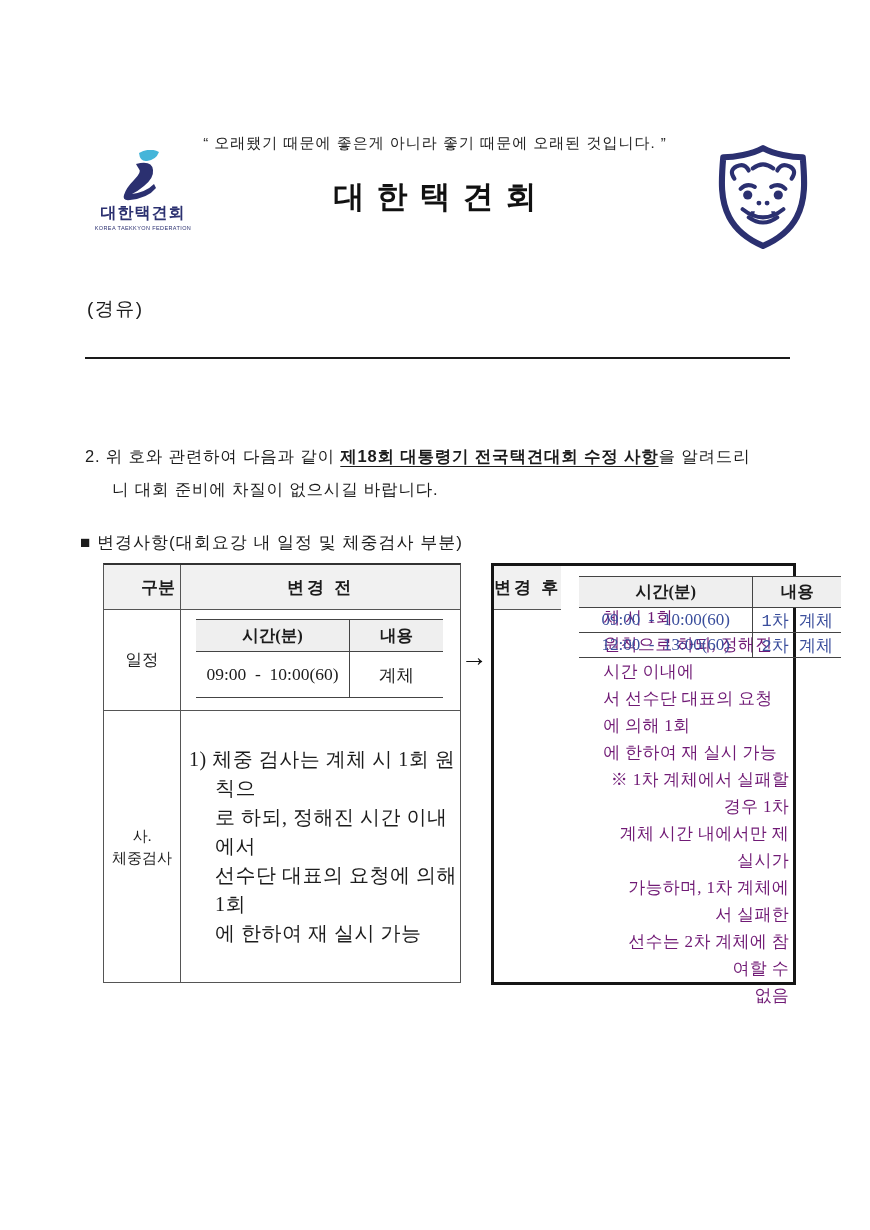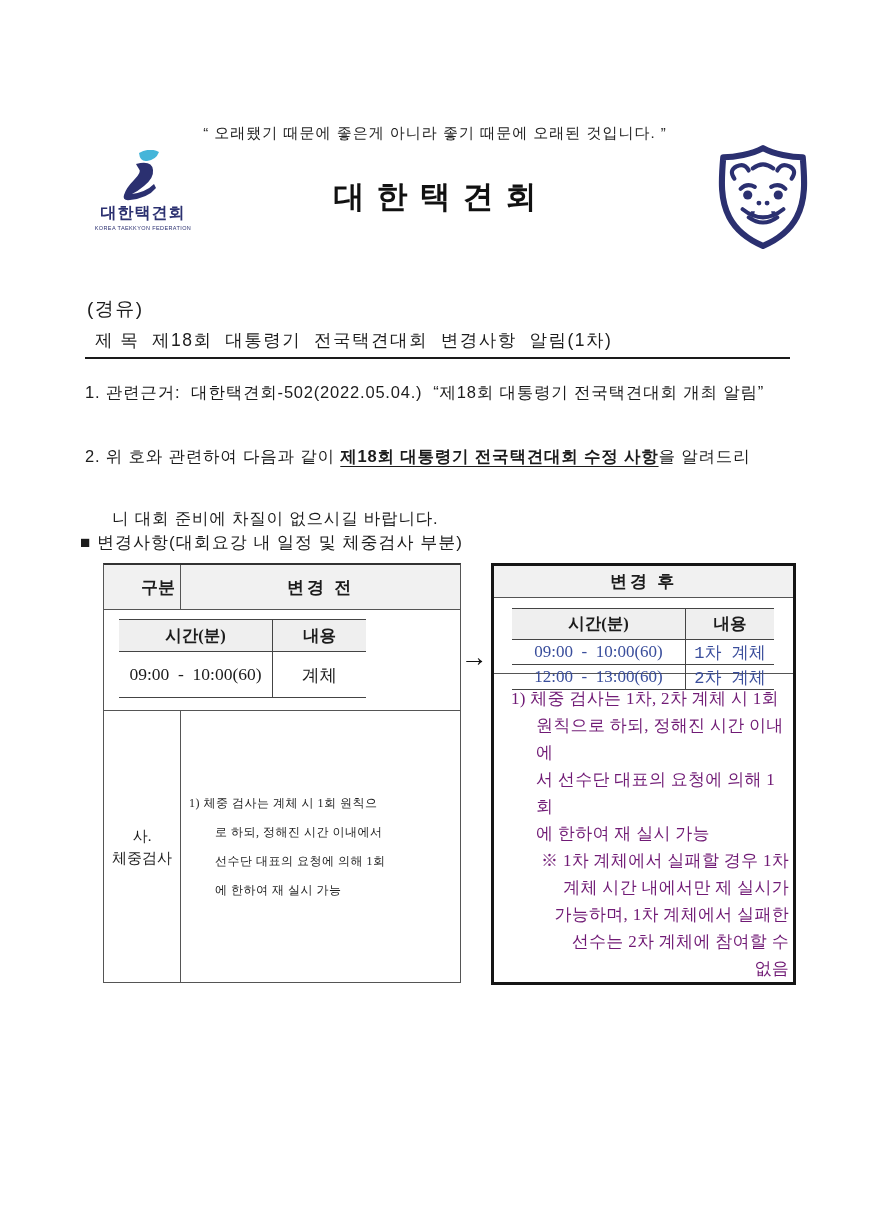--- a/index.html
+++ b/index.html
@@ -3,21 +3,21 @@
 <meta charset="utf-8">
 <style>
   * { margin:0; padding:0; box-sizing:border-box; }
   html,body { background:#888; }
   .page {
     position:relative; width:870px; height:1230px; margin:0 auto;
     background:#ffffff; overflow:hidden;
     font-family:"Liberation Sans","DejaVu Sans",sans-serif; color:#1c1c1c;
   }
   .quote {
-    position:absolute; top:124px; left:0; width:100%;
+    position:absolute; top:134px; left:0; width:100%;
     text-align:center; font-size:15px; letter-spacing:1px; color:#222;
     white-space:pre;
   }
   
   .logo-left { position:absolute; left:84px; top:150px; width:118px; text-align:center; }
   .logo-left svg { display:block; margin:0 auto; }
   .logo-left .logo-kr { font-size:16px; font-weight:bold; color:#2b3070; letter-spacing:1px; margin-top:1px; }
   .logo-left .logo-en { font-size:5.5px; color:#2b3070; letter-spacing:0.4px; margin-top:1px; }
   
   .main-title {
@@ -29,21 +29,21 @@
   .logo-right { position:absolute; left:712px; top:144px; }
   
   .line-recipient { position:absolute; left:95px; top:262px; font-size:17.5px; letter-spacing:1.5px; white-space:pre; }
   .line-via       { position:absolute; left:87px; top:296px; font-size:19px; letter-spacing:1.5px; white-space:pre; }
   .line-subject   { position:absolute; left:95px; top:328px; font-size:17.5px; letter-spacing:1.5px; white-space:pre; }
   .subject-divider { position:absolute; left:85px; top:357px; width:705px; height:0; border-top:2px solid #1a1a1a; }
   
   .item1 { position:absolute; left:85px; top:382px; font-size:16.5px; letter-spacing:0.8px; white-space:pre; }
   .item2 { position:absolute; left:85px; top:440px; width:725px; font-size:16.5px; letter-spacing:0.8px; line-height:33px; }
   .item2 .emph { font-weight:bold; text-decoration:underline; text-underline-offset:4px; }
-  .item2 .cont { display:block; padding-left:27px;margin-top:29px; }
+  .item2 .cont { display:block; padding-left:27px; }
   .section-heading { position:absolute; left:80px; top:531px; font-size:17px; letter-spacing:1px; font-weight:500; }
   
   .doc-serif { font-family:"Liberation Serif","DejaVu Serif",serif; }
   
   .tbl-left {
     position:absolute; left:103px; top:563px; width:358px; height:420px;
     border:1px solid #555; border-top:2px solid #333;
     display:flex; flex-direction:column;
   }
   .cellc { display:flex; align-items:center; justify-content:center; }
@@ -58,27 +58,27 @@
   .inner-tbl .ir { display:flex; border-bottom:1px solid #444; font-size:17.5px; }
   .inner-tbl .c-time { border-right:1px solid #444; white-space:pre;text-align:center; }
   .inner-tbl .c-cont { flex:1;font-family:Liberation Mono, monospace; }
   .tbl-left .inner-tbl { left:15px; top:9px; width:247px; }
   .tbl-left .ih { height:33px; }
   .tbl-left .ir { height:46px; }
   .tbl-left .c-time { width:154px; }
   .tl-row2 { flex:1; display:flex; }
   .tl-row2-label { width:77px; border-right:1px solid #555; font-size:15px; text-align:center; white-space:pre-line; line-height:22px; }
   .tl-row2-content { flex:1; display:flex; align-items:center; }
-  .note-black { font-size:12px; line-height:29px; padding-left:34px; text-indent:-26px; white-space:pre-line; letter-spacing:0.5px; }
+  .note-black { font-size:20px; line-height:29px; padding-left:34px; text-indent:-26px; white-space:pre-line; letter-spacing:0.5px; }
   
   .change-arrow { position:absolute; left:456px; top:642px; width:36px; text-align:center; font-size:27px; color:#111; }
   
   .tbl-right {
     position:absolute; left:491px; top:563px; width:305px; height:422px;
-    border:3px solid #151515; display:flex; flex-direction:column;
+    border:3px solid #151515; display:flex; flex-direction:row;
   }
   .tr-header { height:44px; background:#f1f1f1; border-bottom:1px solid #555; font-weight:bold; font-size:17px; letter-spacing:3px; }
   .tr-schedule { height:104px; position:relative; border-bottom:1px solid #555; }
   .tbl-right .inner-tbl { left:18px; top:10px; width:262px; }
   .tbl-right .ih { height:32px; font-size:16.5px; }
   .tbl-right .ir { height:25px; font-size:17px; color:#3a4e9c; }
   .tbl-right .c-time { width:174px; }
   .tr-note { flex:1; color:#701a75; font-size:17px; line-height:27px; padding:11px 4px 0 17px; letter-spacing:0.3px; }
   .note-blue-1 { padding-left:25px; text-indent:-25px; white-space:pre-line; }
   .note-blue-2 { margin-left:13px; padding-left:24px; text-indent:-24px; white-space:pre-line;text-align:right; }
@@ -120,38 +120,37 @@
         <circle cx="65" cy="50" r="4.5"></circle>
         <circle cx="46" cy="58" r="2.4"></circle>
         <circle cx="54" cy="58" r="2.4"></circle>
         <path d="M38 66 l4 0 l-2 8 Z"></path>
         <path d="M58 66 l4 0 l-2 8 Z"></path>
       </g>
     </svg>
   </div>
 
   <div class="line-via">(경유)</div>
-  <div class="line-subject">제 목  제18회  대통령기  전국택견대회  변경사항  알림(1차)</div>
   <div class="subject-divider"></div>
 
-  <div class="item1">1. 관련근거:  대한택견회-502(2022.05.04.)  “제18회 대통령기 전국택견대회 개최 알림”</div>
 
   <div class="item2">
     <span>2. 위 호와 관련하여 다음과 같이 </span><span class="emph">제18회 대통령기 전국택견대회 수정 사항</span><span>을 알려드리</span>
     <span class="cont">니 대회 준비에 차질이 없으시길 바랍니다.</span>
   </div>
 
   <div class="section-heading">■ 변경사항(대회요강 내 일정 및 체중검사 부분)</div>
 
   <div class="tbl-left doc-serif">
     <div class="tl-header">
       <div class="tl-h-cat cellc">구분</div>
       <div class="tl-h-before cellc">변경 전</div>
     </div>
     <div class="tl-row1">
+      <div class="tl-row1-label cellc">일정</div>
       <div class="tl-row1-content">
         <div class="inner-tbl">
           <div class="ih">
             <div class="c-time cellc">시간(분)</div>
             <div class="c-cont cellc">내용</div>
           </div>
           <div class="ir">
             <div class="c-time cellc">09:00  -  10:00(60)</div>
             <div class="c-cont cellc">계체</div>
           </div>

